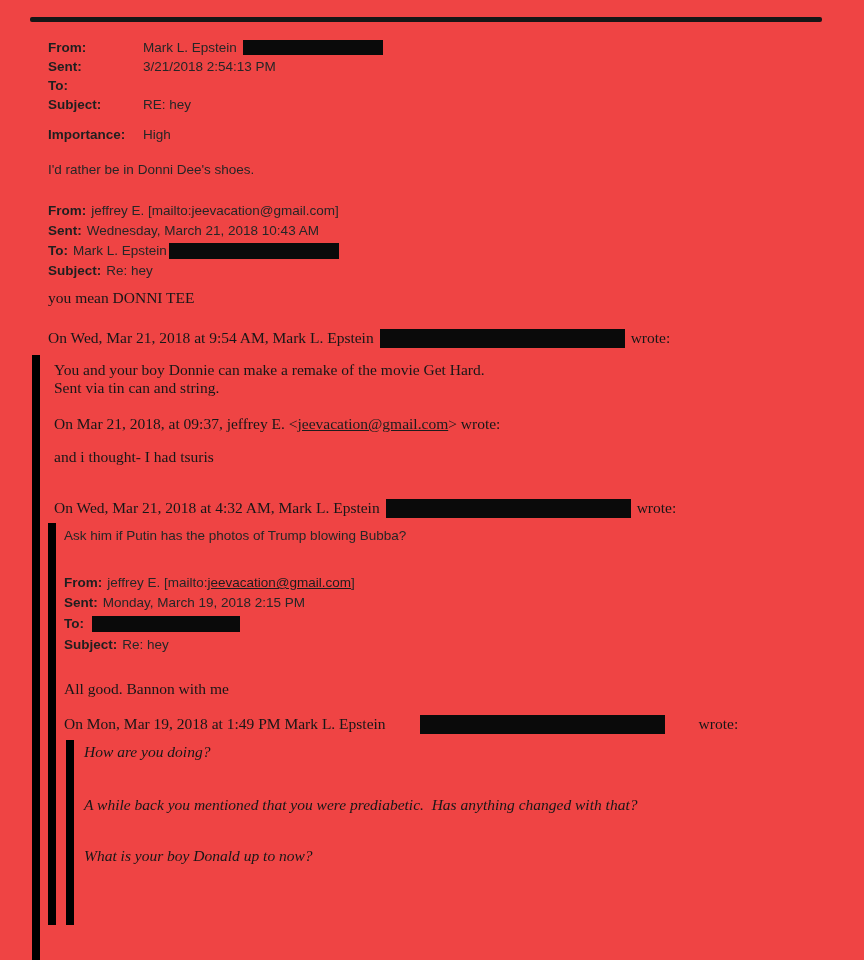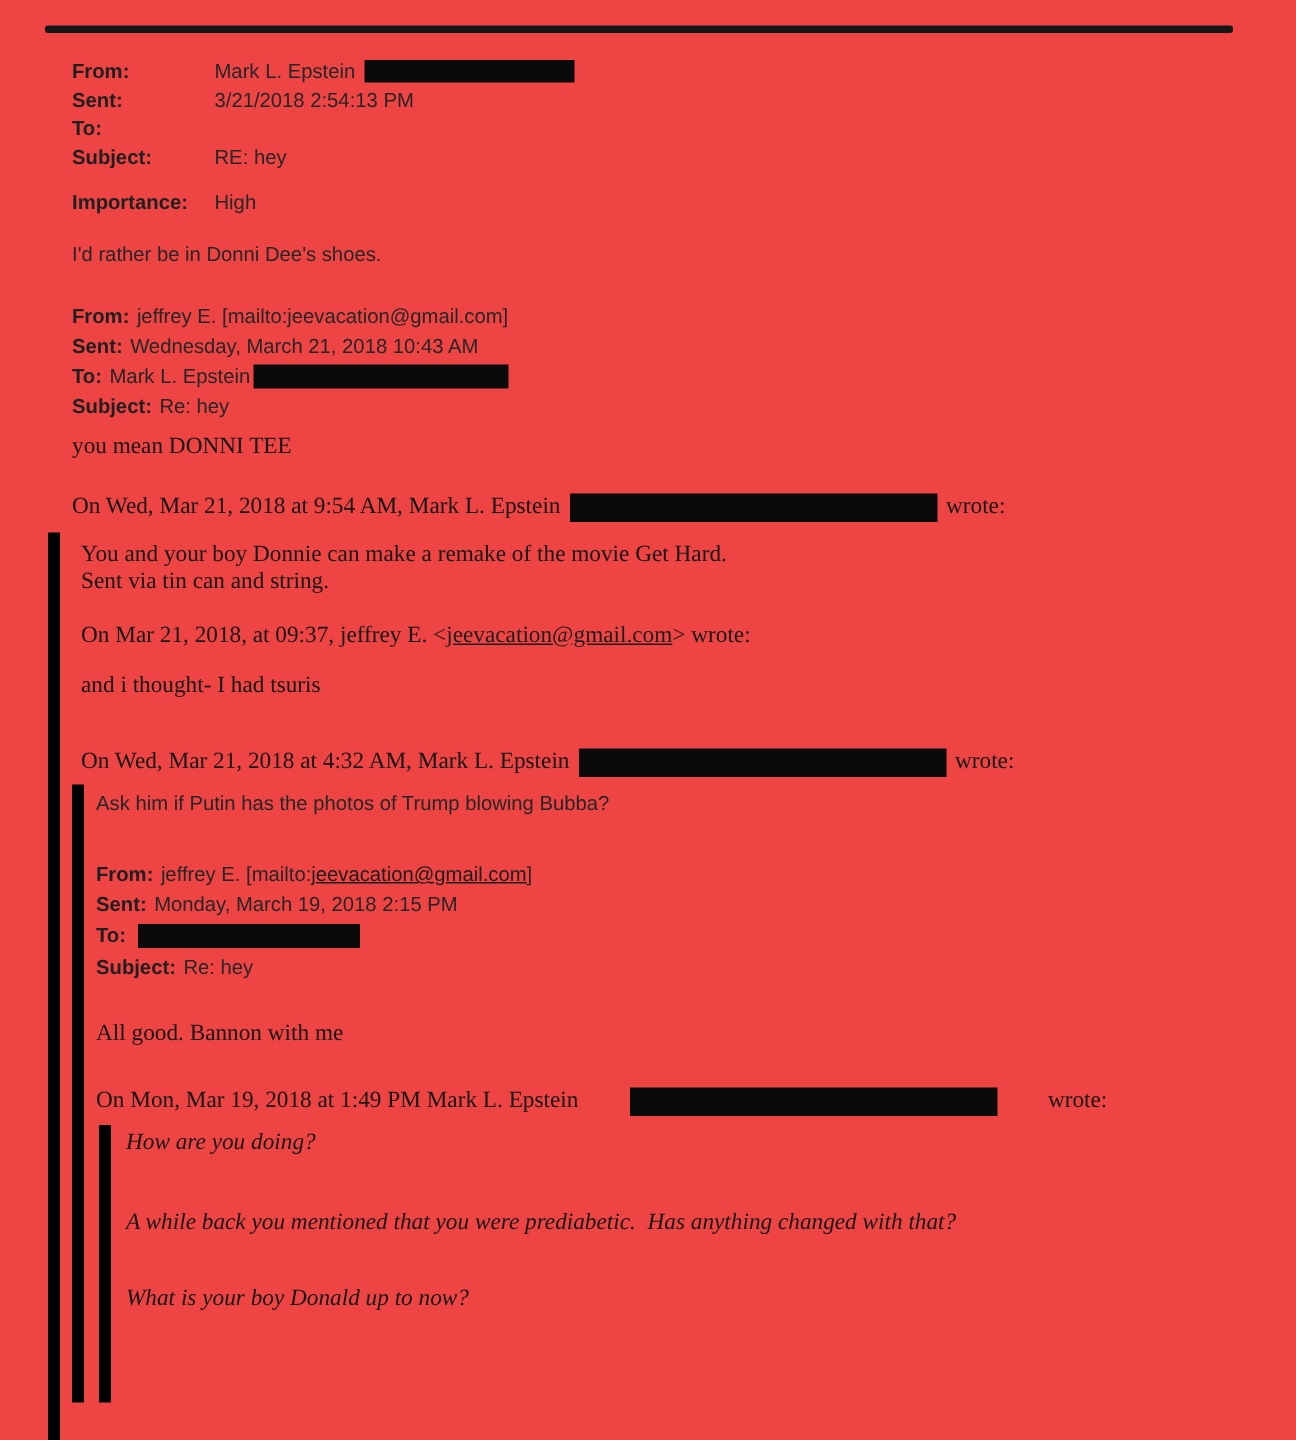--- a/index.html
+++ b/index.html
@@ -35,21 +35,21 @@
   .q3{margin-left:2px;padding-left:10px;margin-top:6px;font-style:italic;}
   .m-you{margin-top:6px;}
   .m-sentvia{}
   .m-0937{margin-top:18px;}
   .m-tsuris{margin-top:15px;}
   .m-432{margin-top:33px;}
   .ask{padding-top:5px;font-size:13.5px;}
   .qh2{margin-top:30px;font-size:13.5px;}
   .qh2 .to-row{height:22px;}
   .m-allgood{margin-top:25px;}
-  .m-149{margin-top:27px;gap:34px;}
+  .m-149{margin-top:17px;gap:34px;}
   .how{padding-top:3px;}
   .m-awhile{margin-top:35px;}
   .m-whatis{margin-top:33px;}
   .tail-spacer{height:60px;}
   .link{text-decoration:underline;color:#1d1d1d;}
   .inlinewrap span{white-space:pre-wrap;}
 </style>
 </head>
 <body>
 

